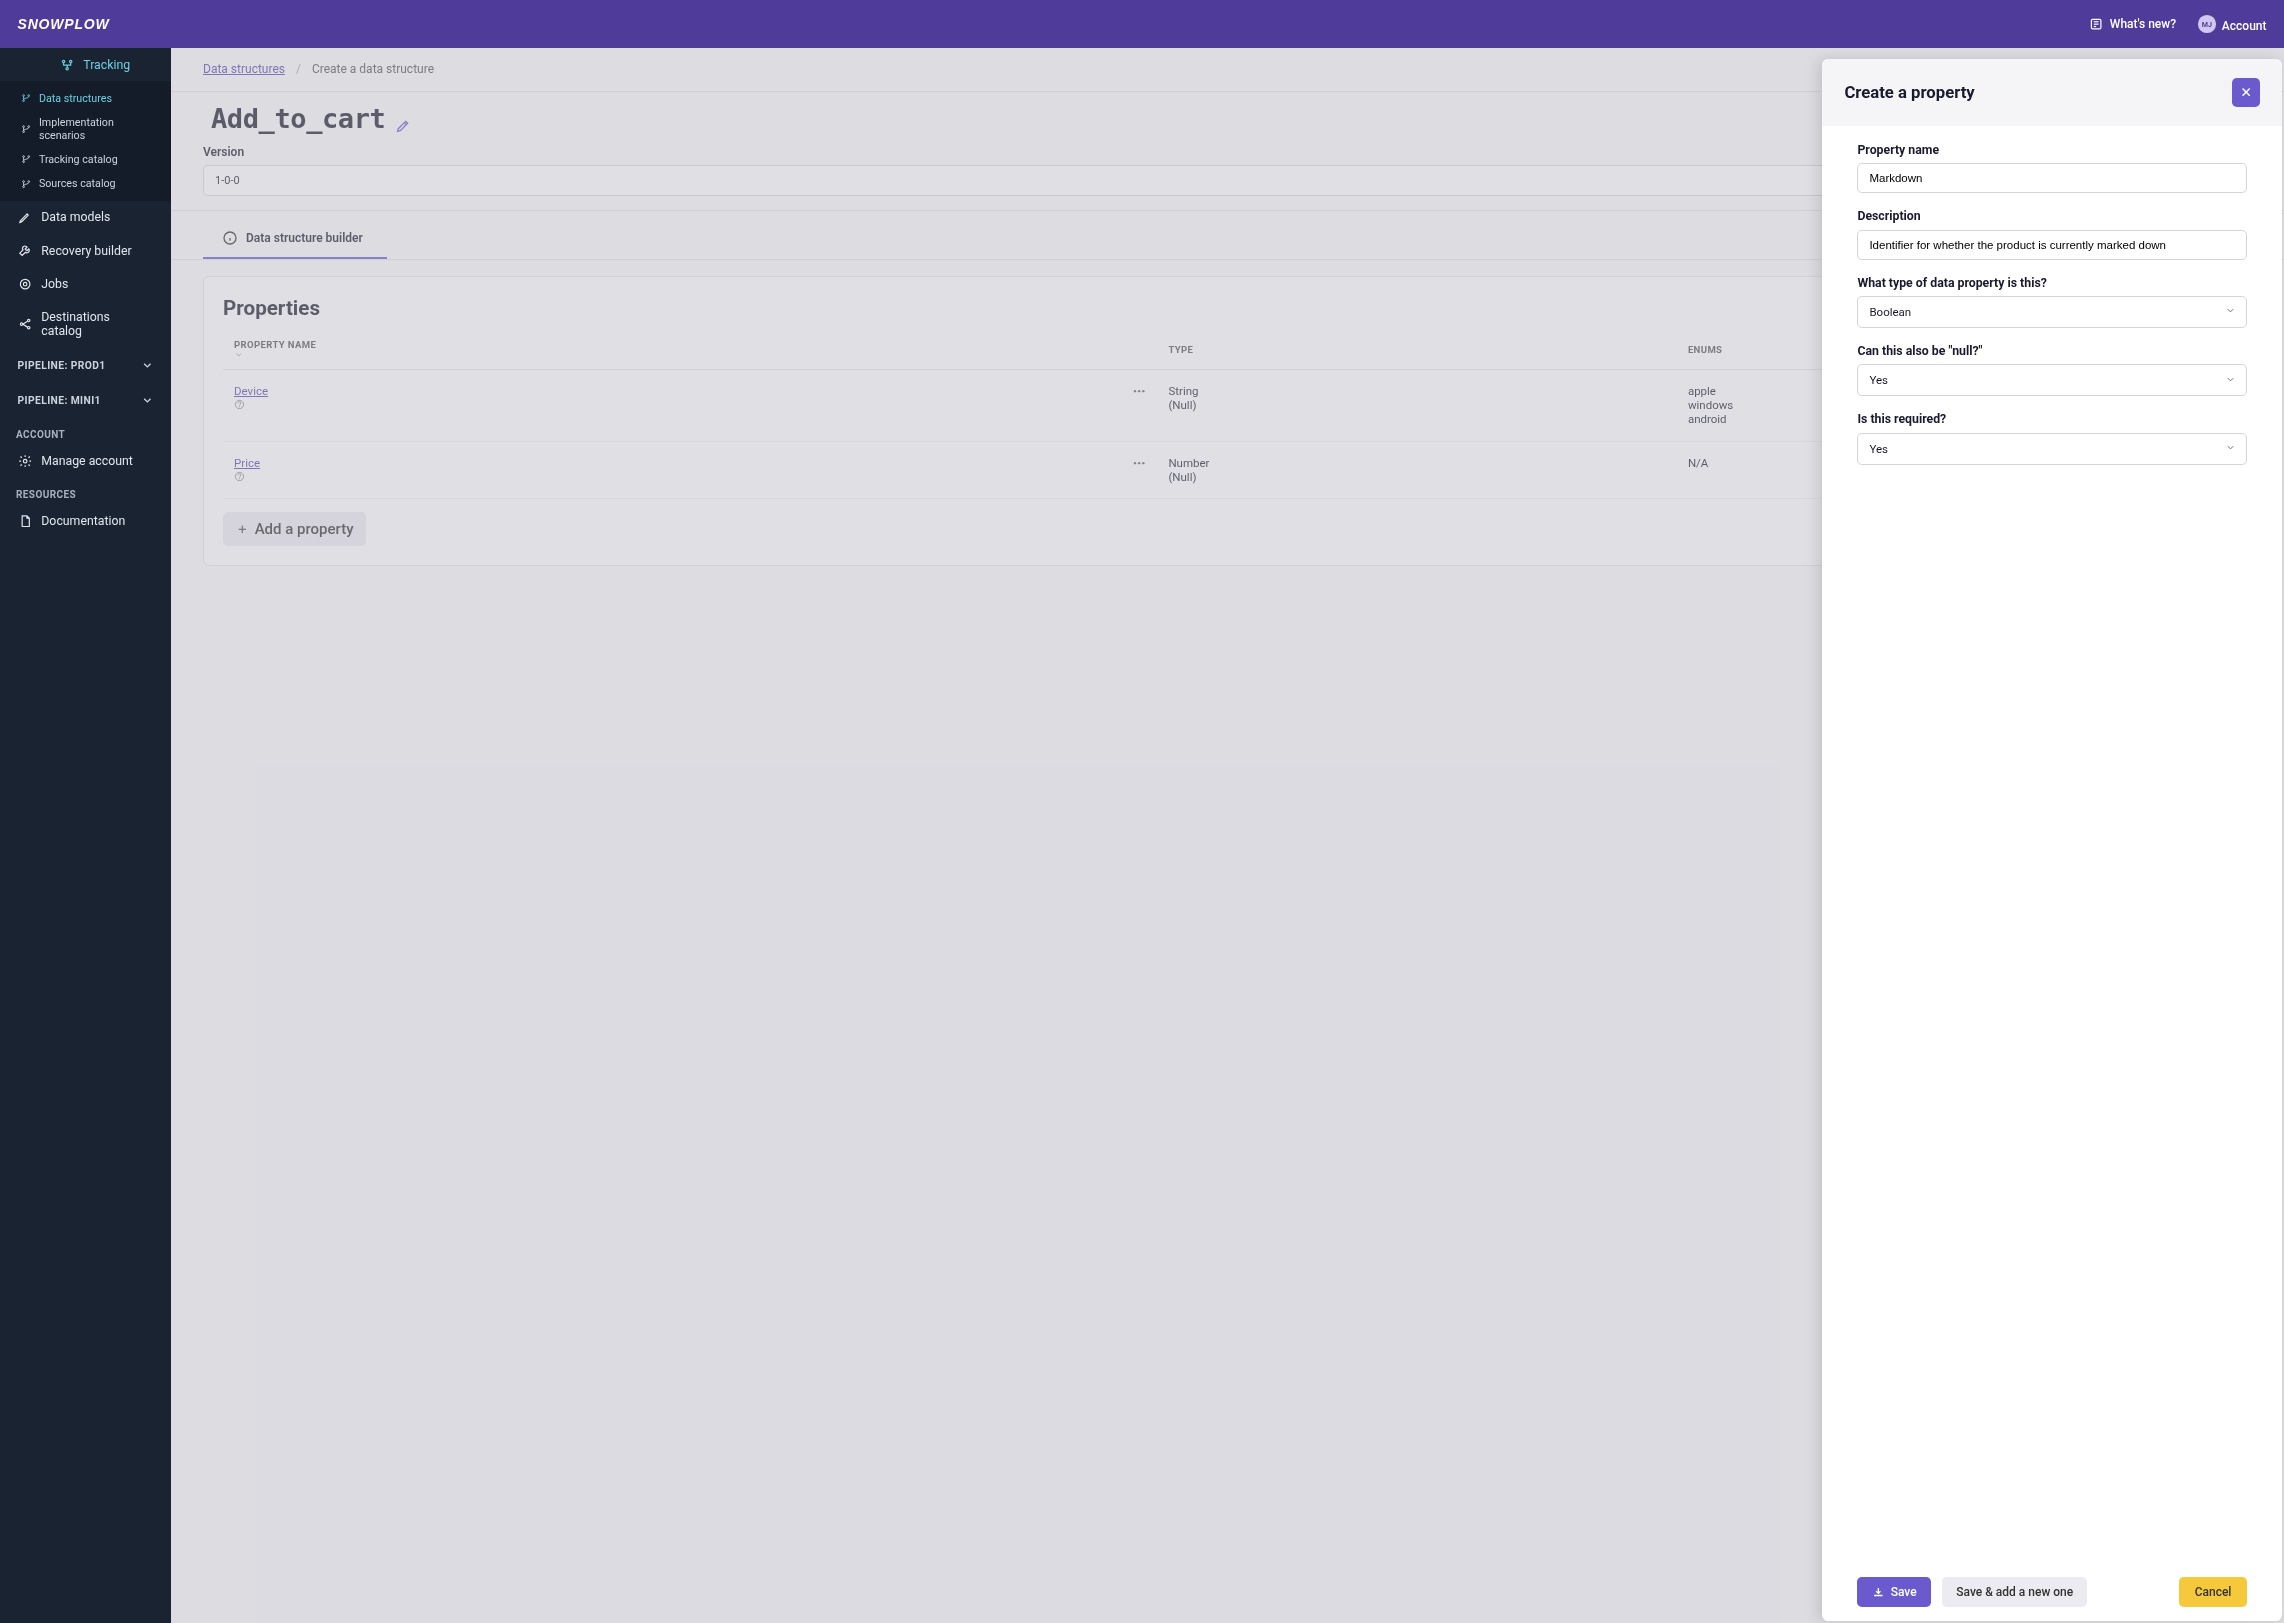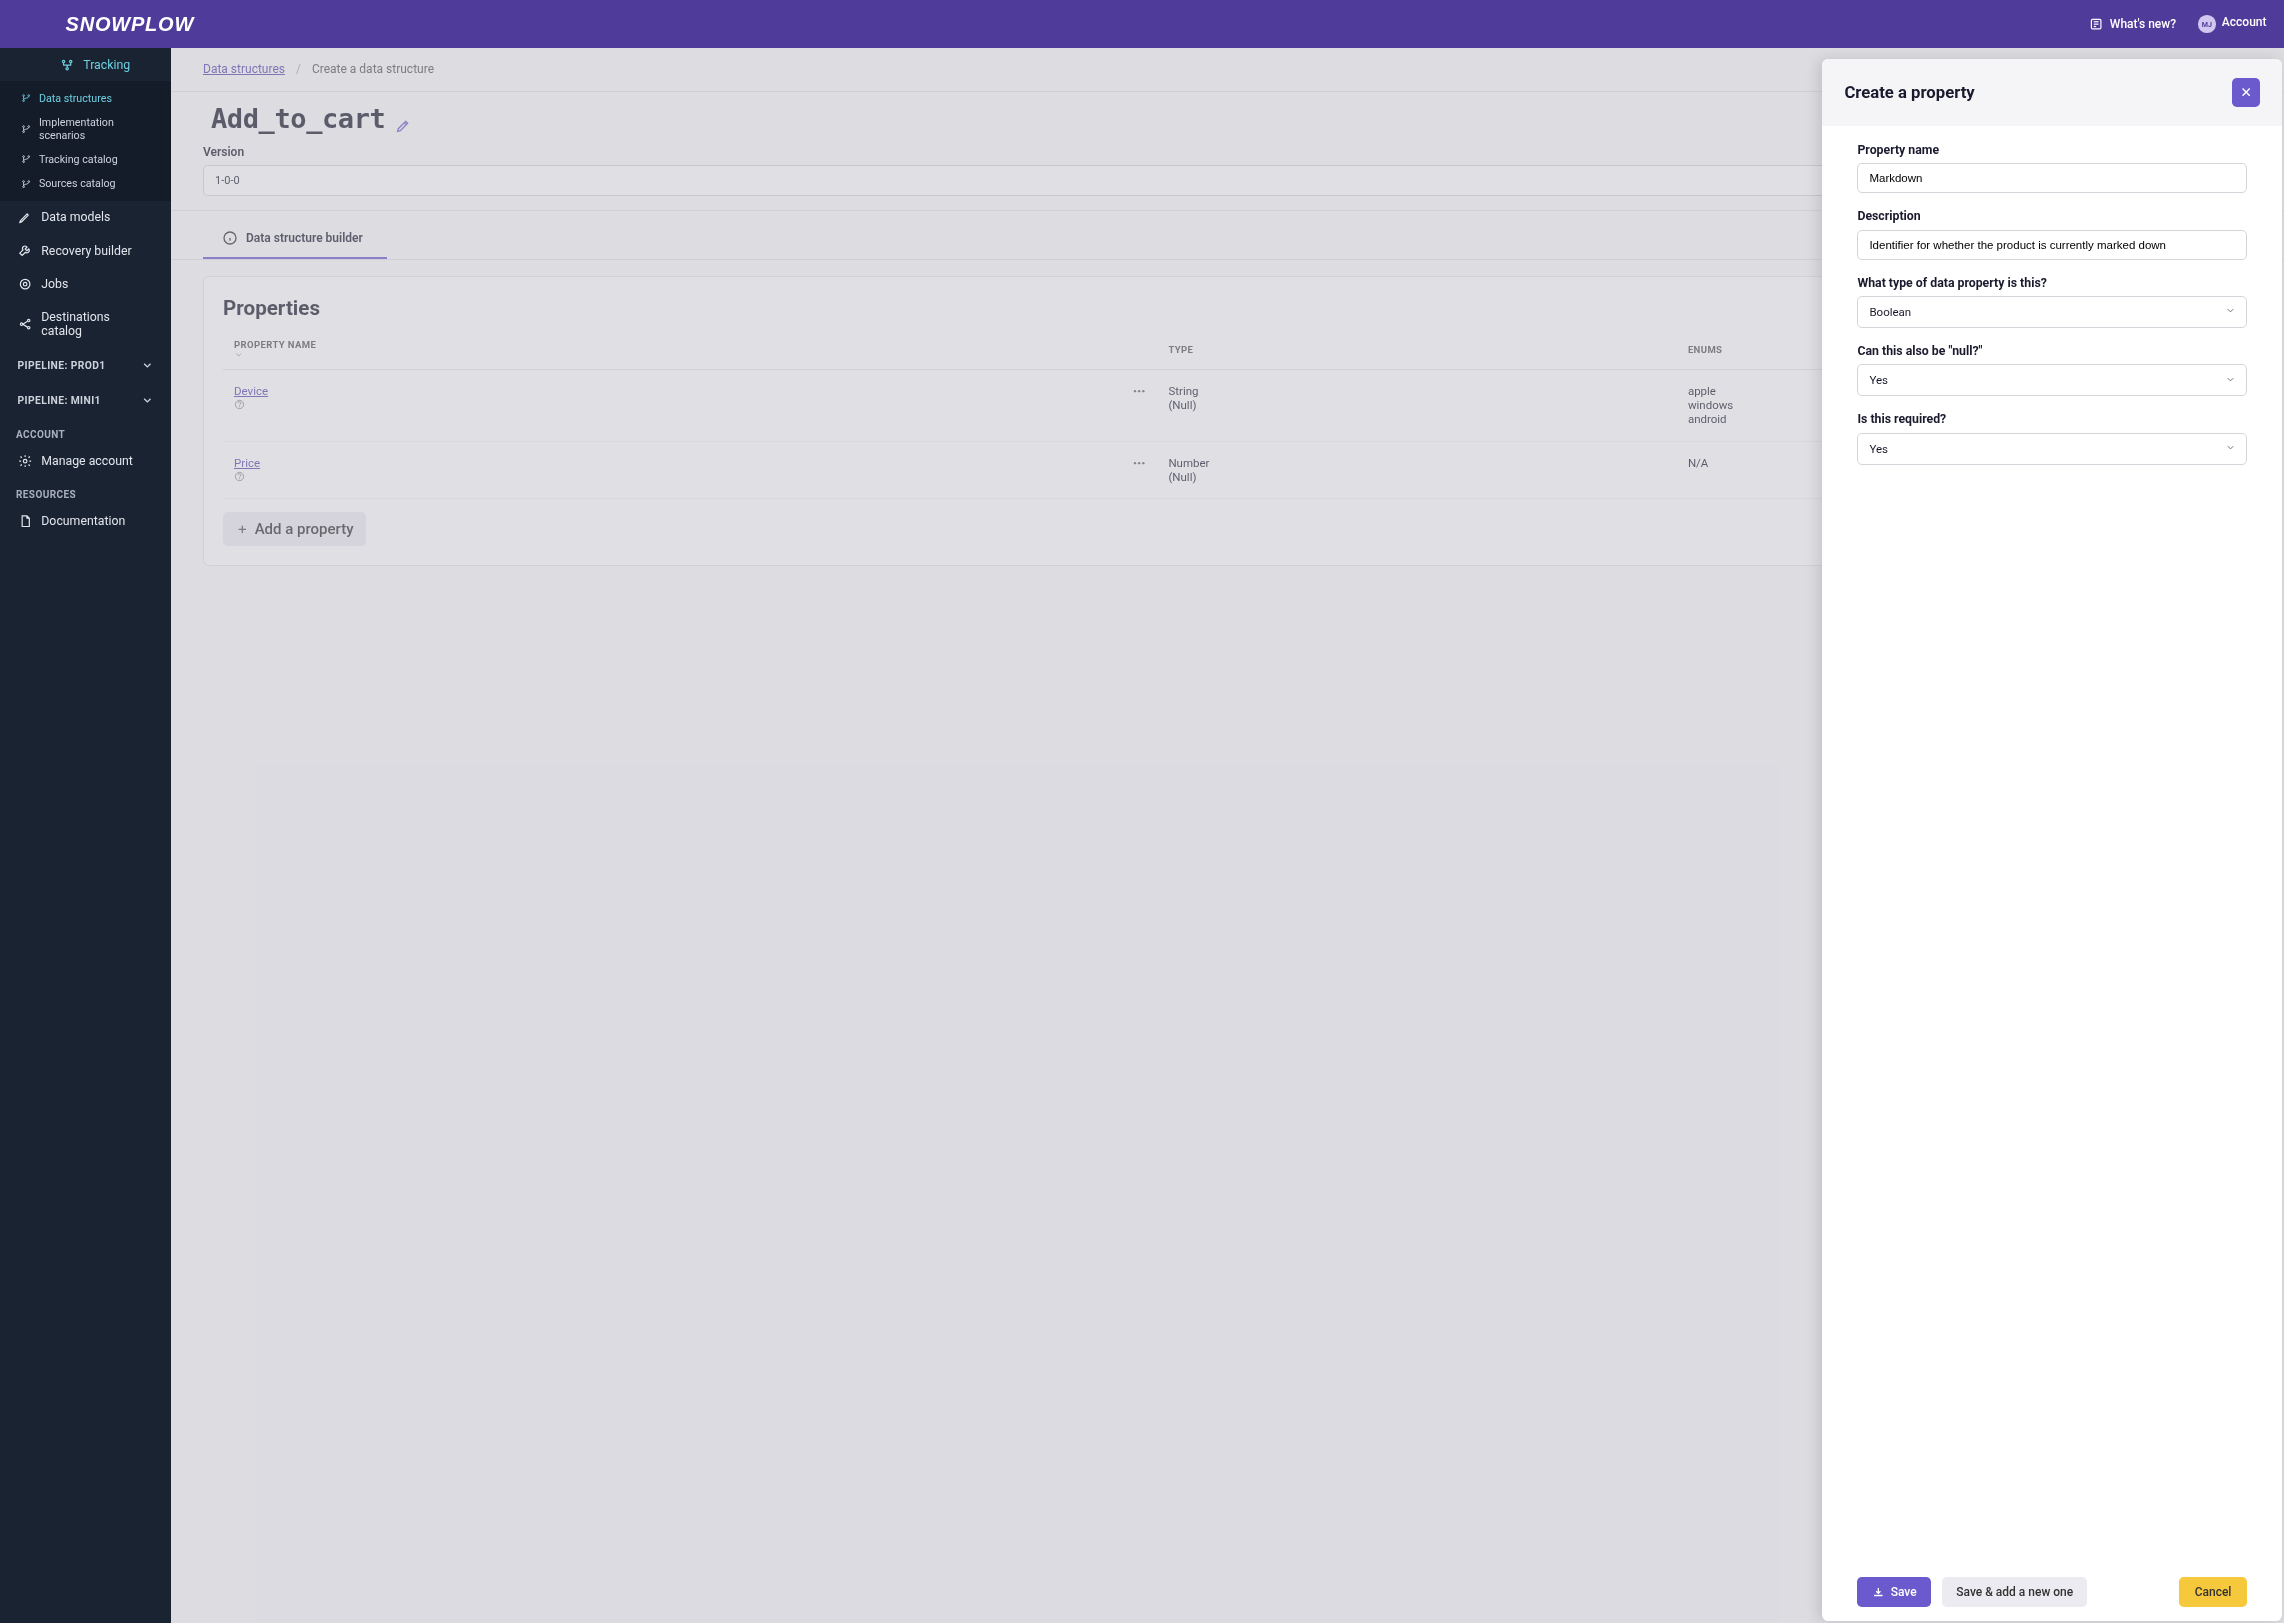--- a/index.html
+++ b/index.html
@@ -1,20 +1,20 @@
 <!DOCTYPE html>
 <html style="font-size:12.7px"><head>
 <meta charset="utf-8">
 <style>
 * { box-sizing: border-box; margin: 0; padding: 0; }
 body { font-family: -apple-system, BlinkMacSystemFont, "Segoe UI", Roboto, Helvetica, Arial, sans-serif; font-size: 11px; color: #1a1a2e; background: #f8f8fa; }
 .header { background: #4f3b9a; height: 48px; display: flex; align-items: center; padding: 0 17.5px; justify-content: space-between; }
-.logo { font-family: Arial, sans-serif; font-weight: 900; font-size: 20px; letter-spacing: 0.8px; color: #fff; font-style: italic; margin-left: 48px; }
+.logo { font-family: Arial, sans-serif; font-weight: 900; font-size: 14px; letter-spacing: 0.8px; color: #fff; font-style: italic; }
 .header-right { display: flex; align-items: center; gap: 22px; }
-.header-link { color: #fff; display: flex; align-items: flex-start; gap: 6.3px; font-size: 12px; font-weight: 500; cursor: pointer; }
+.header-link { color: #fff; display: flex; align-items: flex-end; gap: 6.3px; font-size: 12px; font-weight: 500; cursor: pointer; }
 .avatar { width: 17.5px; height: 17.5px; border-radius: 50%; background: #d1c6f0; color: #4f3b9a; font-size: 7.1px; font-weight: 700; display: flex; align-items: center; justify-content: center; }
 .layout { display: flex; height: calc(100vh - 48px); }
 .sidebar { width: 171px; background: #1a2332; color: #cdd3dd; display: flex; flex-direction: column; overflow-y: auto; flex-shrink: 0; }
 .nav-item { display: flex; align-items: center; gap: 9.5px; padding: 9.5px 17.5px; font-size: 12.3px; cursor: pointer; color: #e2e6ed; }
 .nav-item.active { color: #6dd0e0; margin-left: 42px; }
 .subnav { background: #151c29; padding: 4.8px 0; }
 .subnav-item { display: flex; align-items: center; gap: 8px; padding: 5.6px 20.6px; font-size: 10.7px; color: #cdd3dd; cursor: pointer; }
 .subnav-item.active { color: #6dd0e0; }
 .subnav-item svg { flex-shrink: 0; }
 .section-collapsible { display: flex; align-items: center; justify-content: space-between; padding: 11px 17.5px; font-size: 10.3px; font-weight: 700; letter-spacing: 0.4px; cursor: pointer; }

